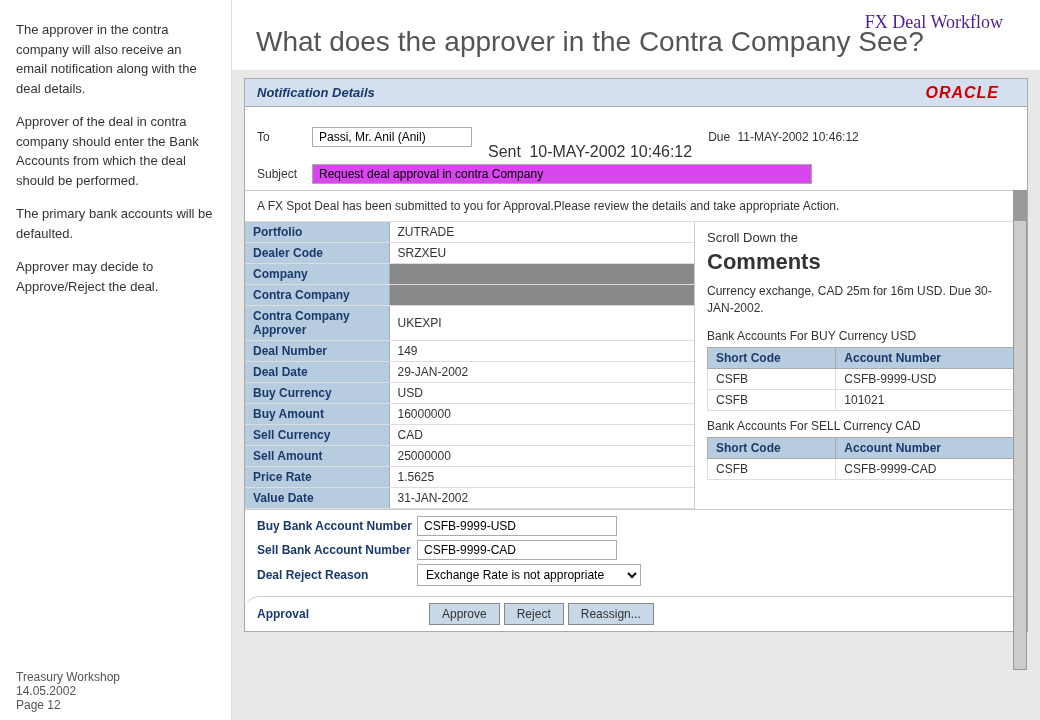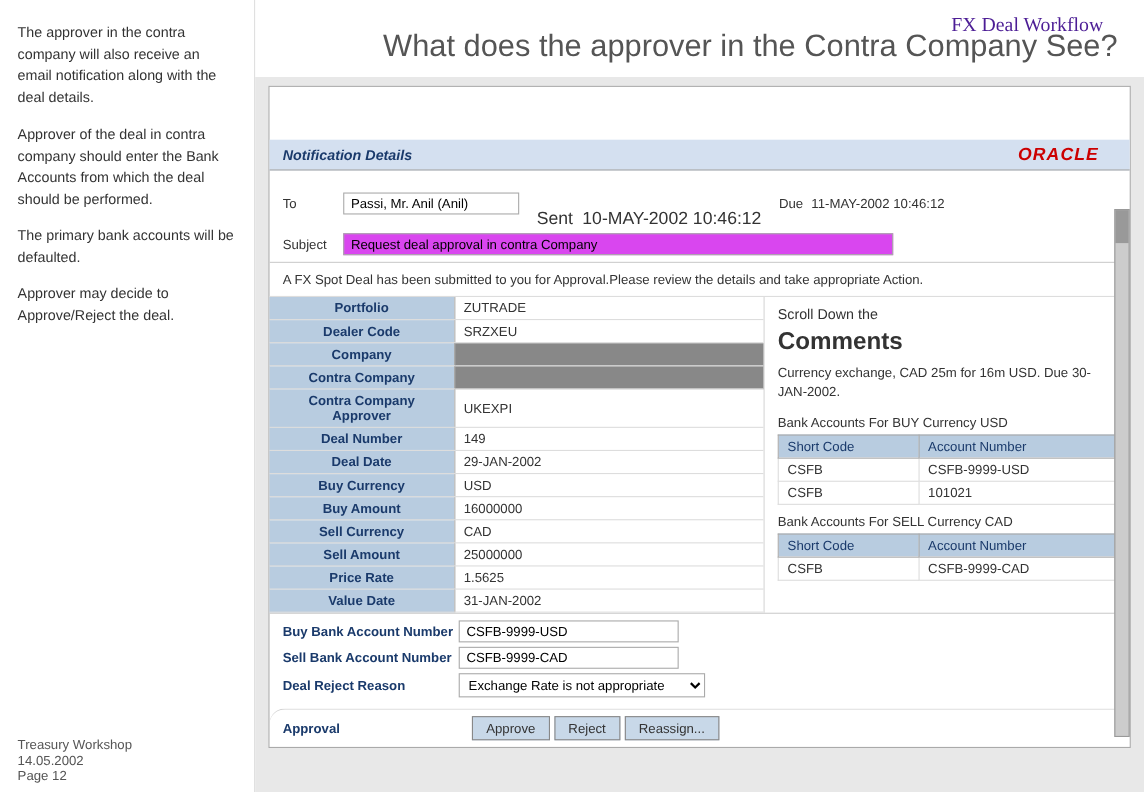--- a/index.html
+++ b/index.html
@@ -60,38 +60,36 @@
       font-size: 18px;
       color: #4c1d95;
       font-family: Georgia, serif;
     }
     .page-title {
       font-size: 28px;
       color: #555;
       font-weight: normal;
       line-height: 1.3;
       margin-top: 8px;
-      text-align: right;
     }
 
     
     .content-panel {
       margin: 8px 12px;
       background: #fff;
       border: 1px solid #aaa;
     }
 
     
     .notif-header {
       background: #d4e0f0;
       padding: 6px 12px;
       display: flex;
       align-items: center;
       border-bottom: 1px solid #aaa;
-      margin-top: 48px;
     }
     .notif-title {
       font-size: 13px;
       font-weight: bold;
       color: #1a3a6b;
       font-style: italic;
     }
 
     
     .oracle-logo {
@@ -177,25 +175,24 @@
       width: 100%;
       border-collapse: collapse;
       font-size: 12px;
     }
     .deal-table tr td {
       padding: 3px 8px;
       border-bottom: 1px solid #ddd;
     }
     .deal-table tr td:first-child {
       background: #b8cce0;
-      width: 168px;
+      width: 144px;
       font-weight: bold;
       color: #1a3a6b;
       border-right: 1px solid #aaa;
-      text-align: center;
     }
     .deal-table tr td:last-child {
       background: #fff;
       color: #333;
     }
 
     
     .right-col {
       flex: 1;
       padding: 8px 12px;
@@ -228,21 +225,21 @@
       width: 100%;
       border-collapse: collapse;
       font-size: 12px;
       margin-bottom: 8px;
     }
     .bank-table th {
       background: #b8cce0;
       padding: 3px 8px;
       text-align: left;
       border: 1px solid #aaa;
-      font-weight: normal;
+      font-weight: bold;
       color: #1a3a6b;
     }
     .bank-table td {
       background: #fff;
       padding: 3px 8px;
       border: 1px solid #ddd;
       color: #333;
     }
 
     

